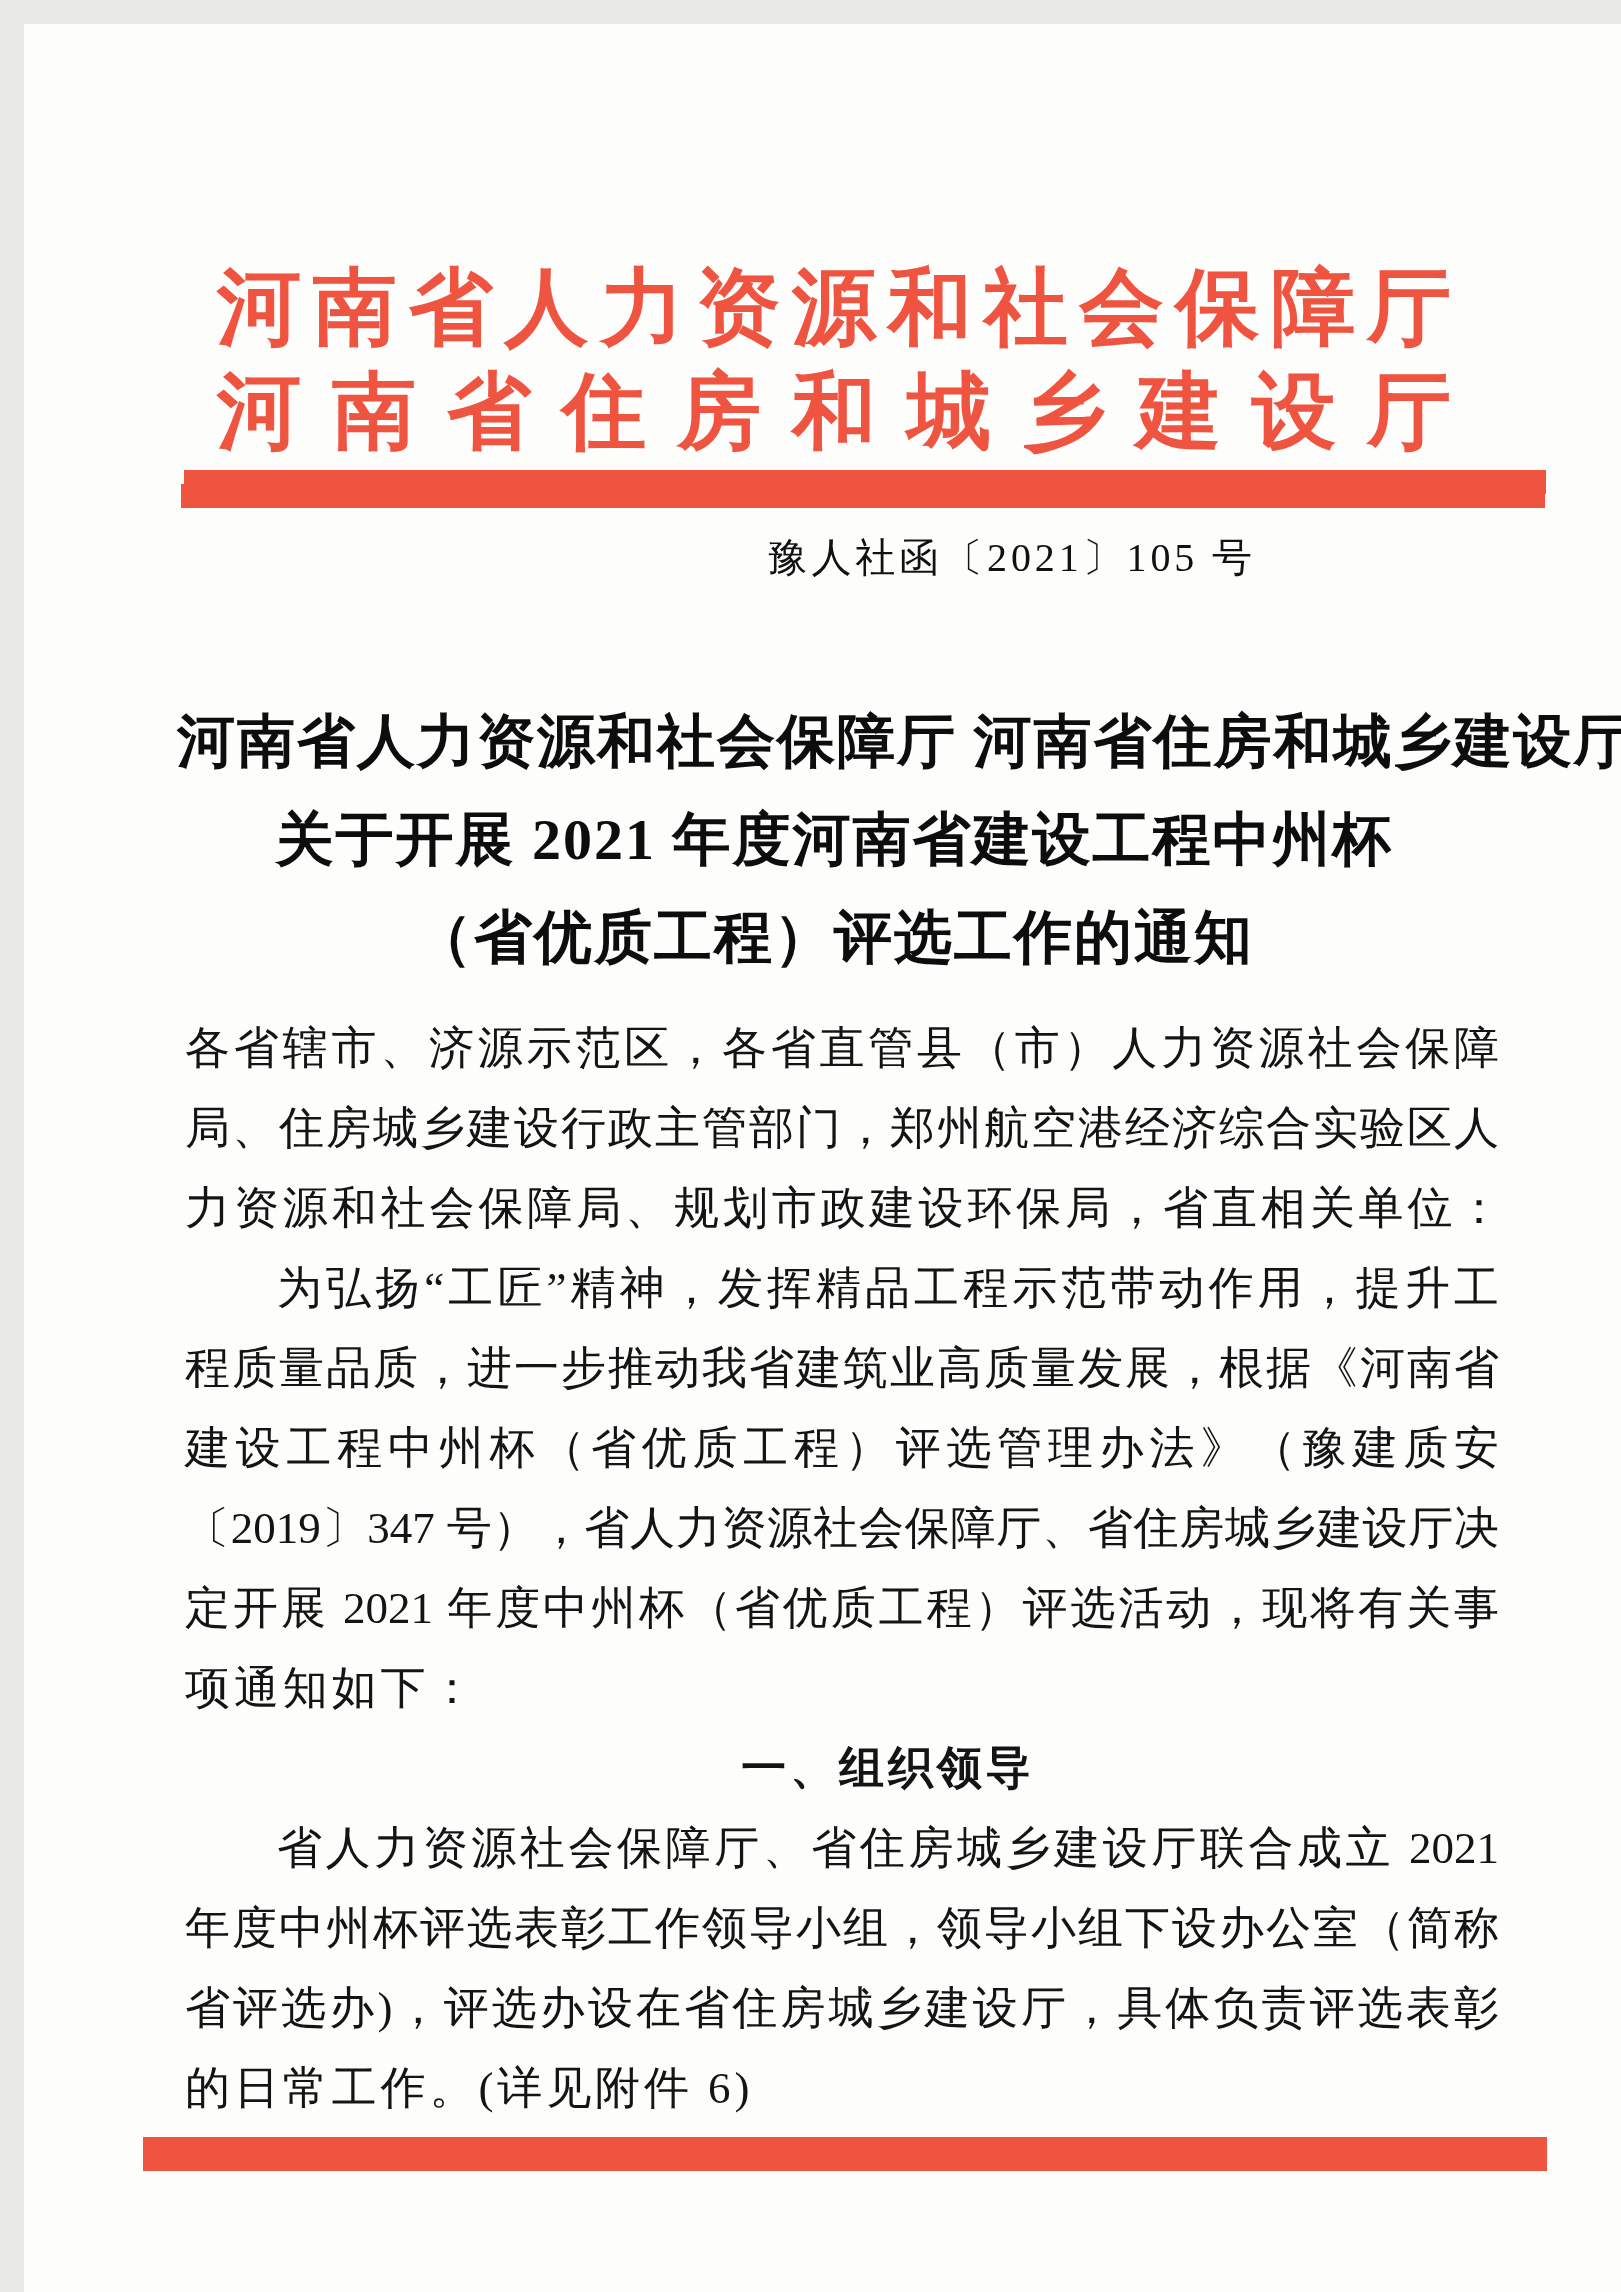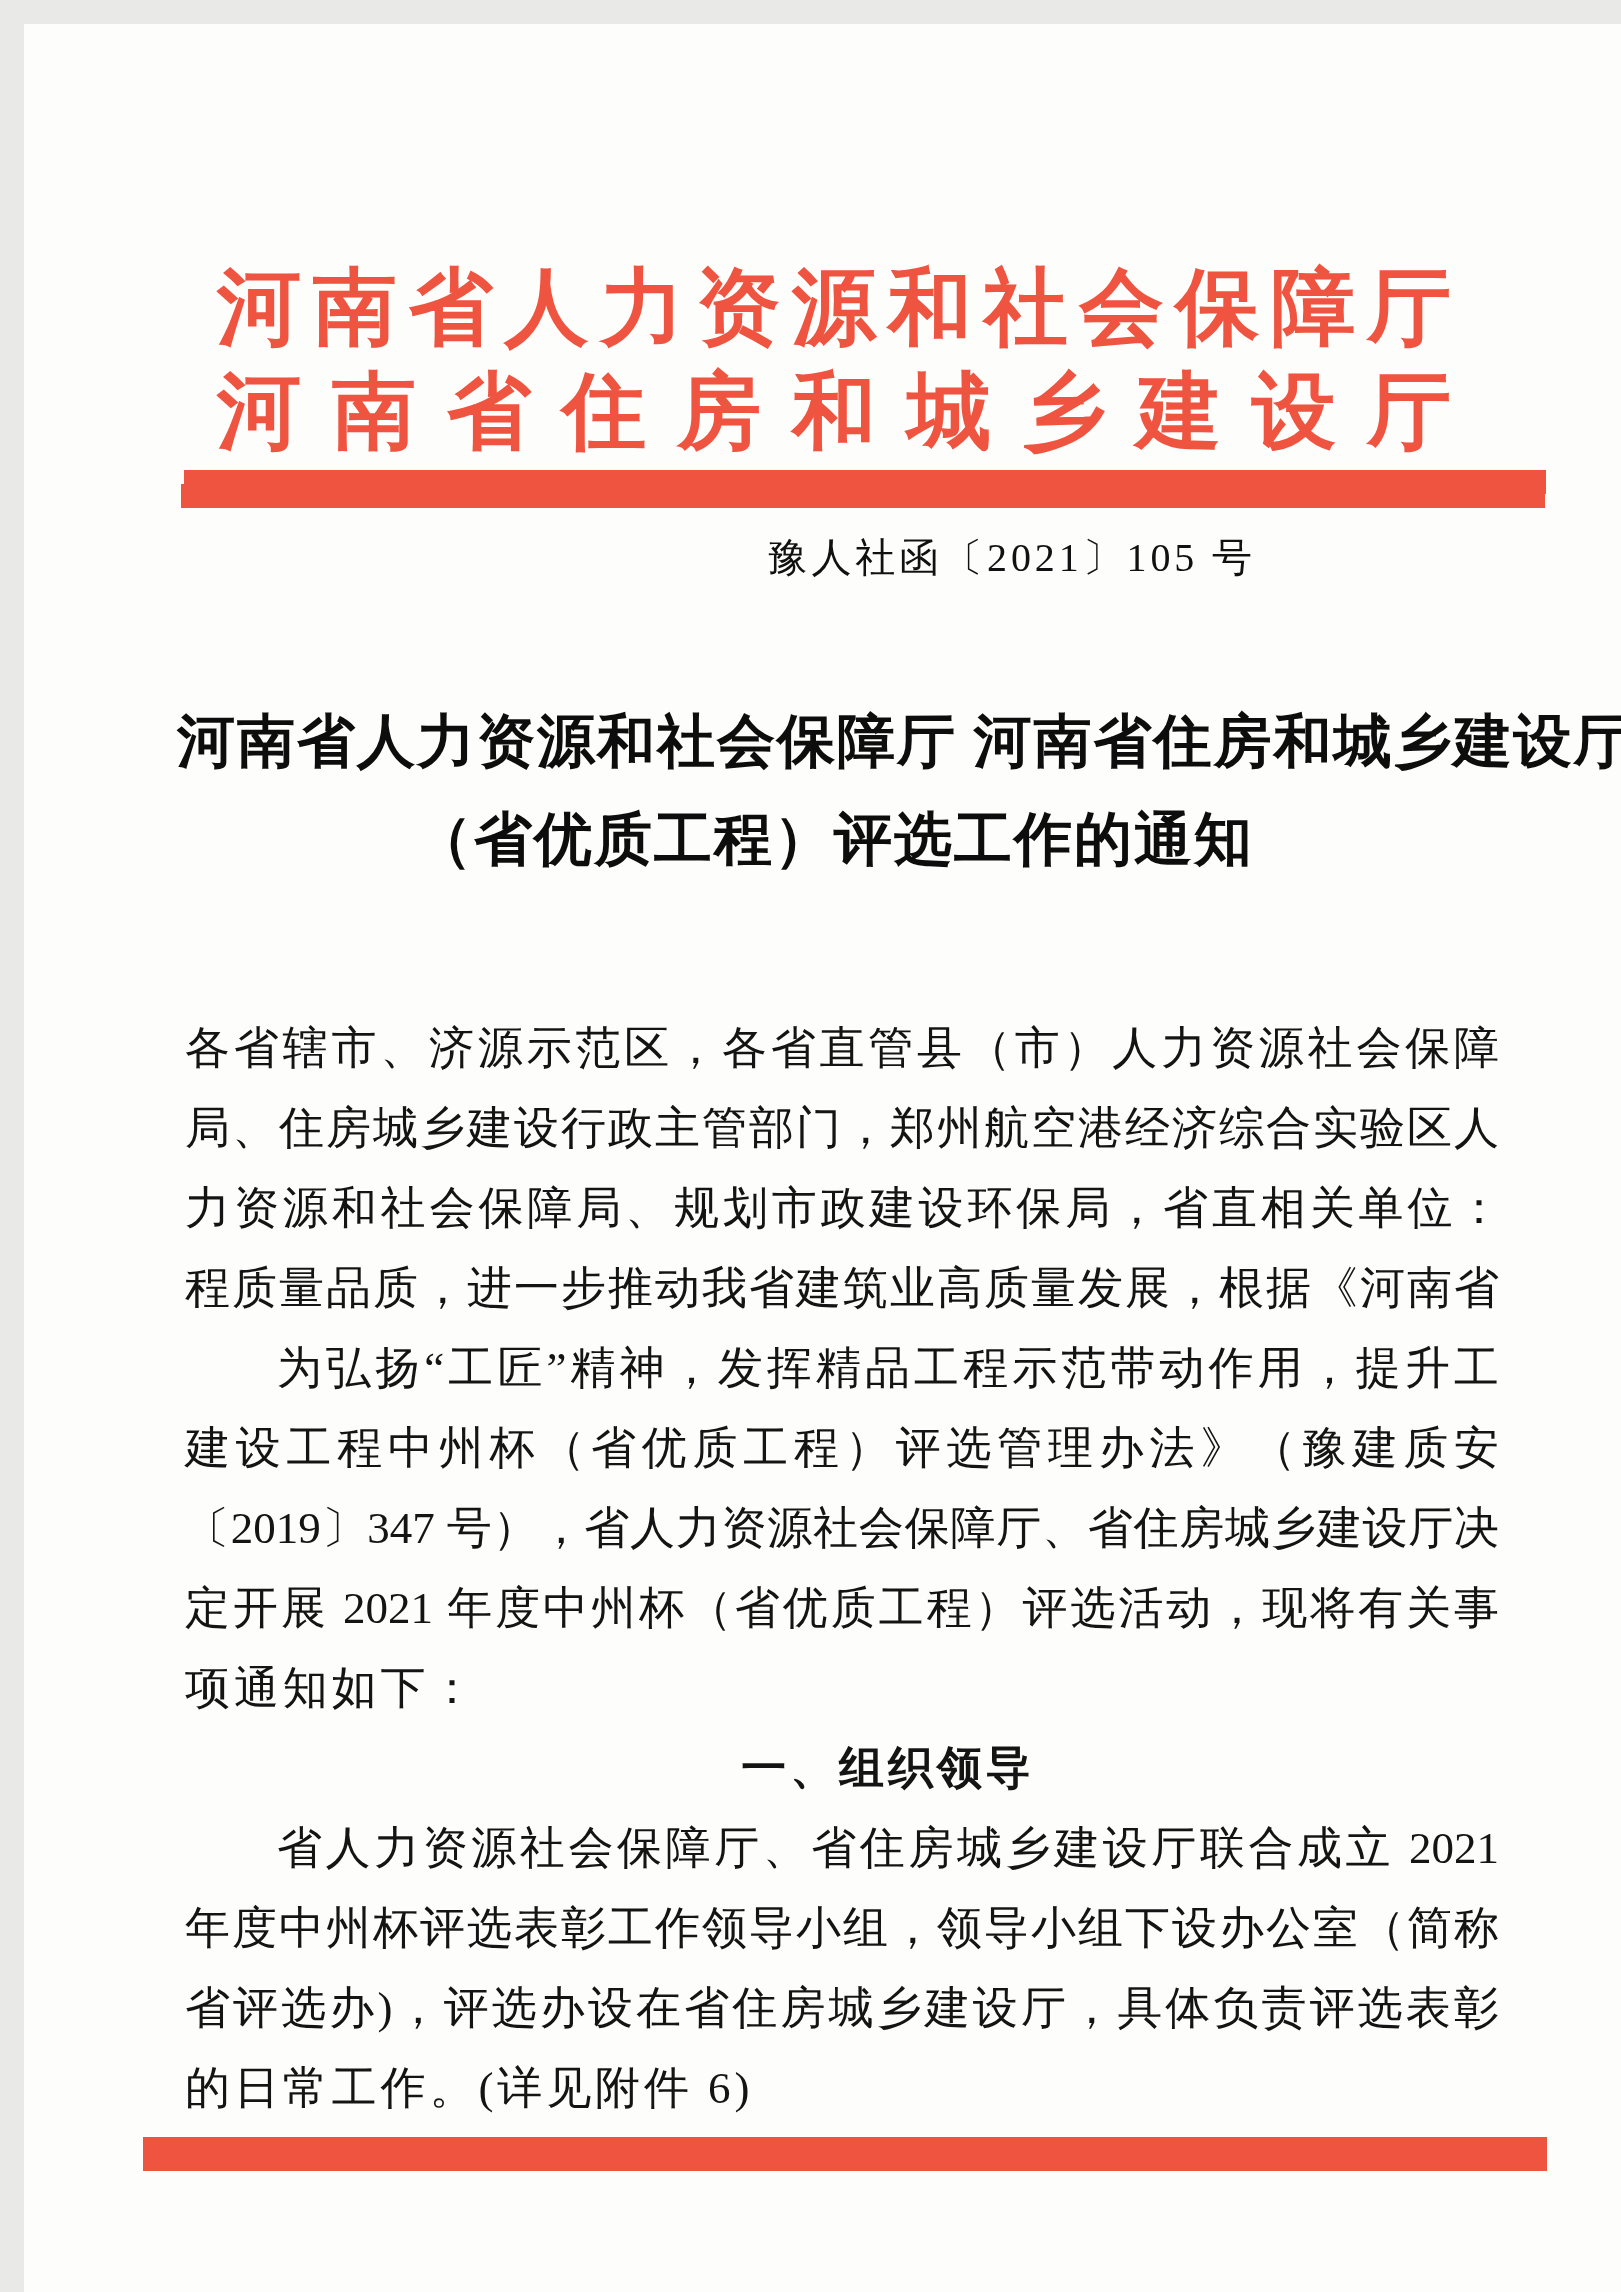--- a/index.html
+++ b/index.html
@@ -109,29 +109,30 @@
     <div class="lh-line">河南省住房和城乡建设厅</div>
   </header>
 
   <div class="rule rule-top-thick"></div>
   <div class="rule rule-top-thin"></div>
 
   <div class="doc-number">豫人社函〔2021〕105 号</div>
 
   <h1 class="title">
     <div class="title-line">河南省人力资源和社会保障厅 河南省住房和城乡建设厅</div>
+    <div class="title-line">关于开展 2021 年度河南省建设工程中州杯</div>
     <div class="title-line">（省优质工程）评选工作的通知</div>
   </h1>
 
   <main class="doc-body">
     <div class="line justify">各省辖市、济源示范区，各省直管县（市）人力资源社会保障</div>
     <div class="line justify">局、住房城乡建设行政主管部门，郑州航空港经济综合实验区人</div>
     <div class="line">力资源和社会保障局、规划市政建设环保局，省直相关单位：</div>
+    <div class="line justify indent">为弘扬“工匠”精神，发挥精品工程示范带动作用，提升工</div>
     <div class="line justify">程质量品质，进一步推动我省建筑业高质量发展，根据《河南省</div>
-    <div class="line justify indent">为弘扬“工匠”精神，发挥精品工程示范带动作用，提升工</div>
     <div class="line justify">建设工程中州杯（省优质工程）评选管理办法》（豫建质安</div>
     <div class="line justify">〔2019〕347 号），省人力资源社会保障厅、省住房城乡建设厅决</div>
     <div class="line justify">定开展 2021 年度中州杯（省优质工程）评选活动，现将有关事</div>
     <div class="line">项通知如下：</div>
     <div class="line heading indent">一、组织领导</div>
     <div class="line justify indent">省人力资源社会保障厅、省住房城乡建设厅联合成立 2021</div>
     <div class="line justify">年度中州杯评选表彰工作领导小组，领导小组下设办公室（简称</div>
     <div class="line justify">省评选办)，评选办设在省住房城乡建设厅，具体负责评选表彰</div>
     <div class="line">的日常工作。(详见附件 6)</div>
   </main>

